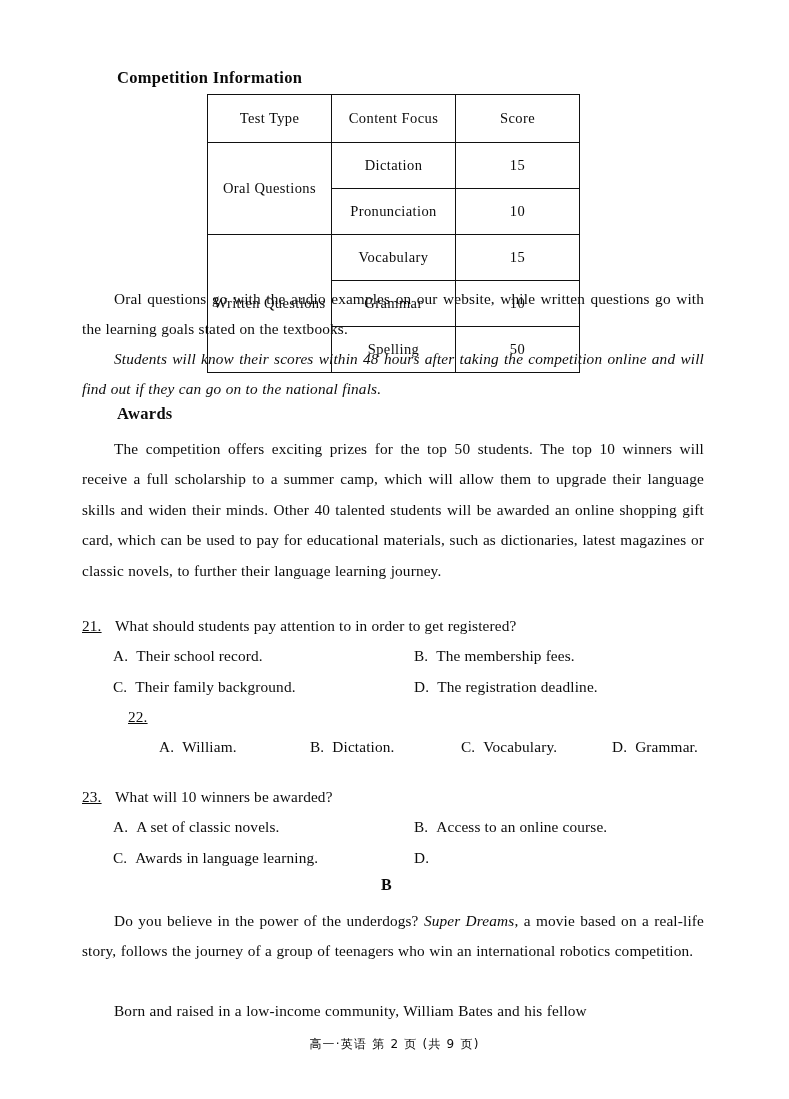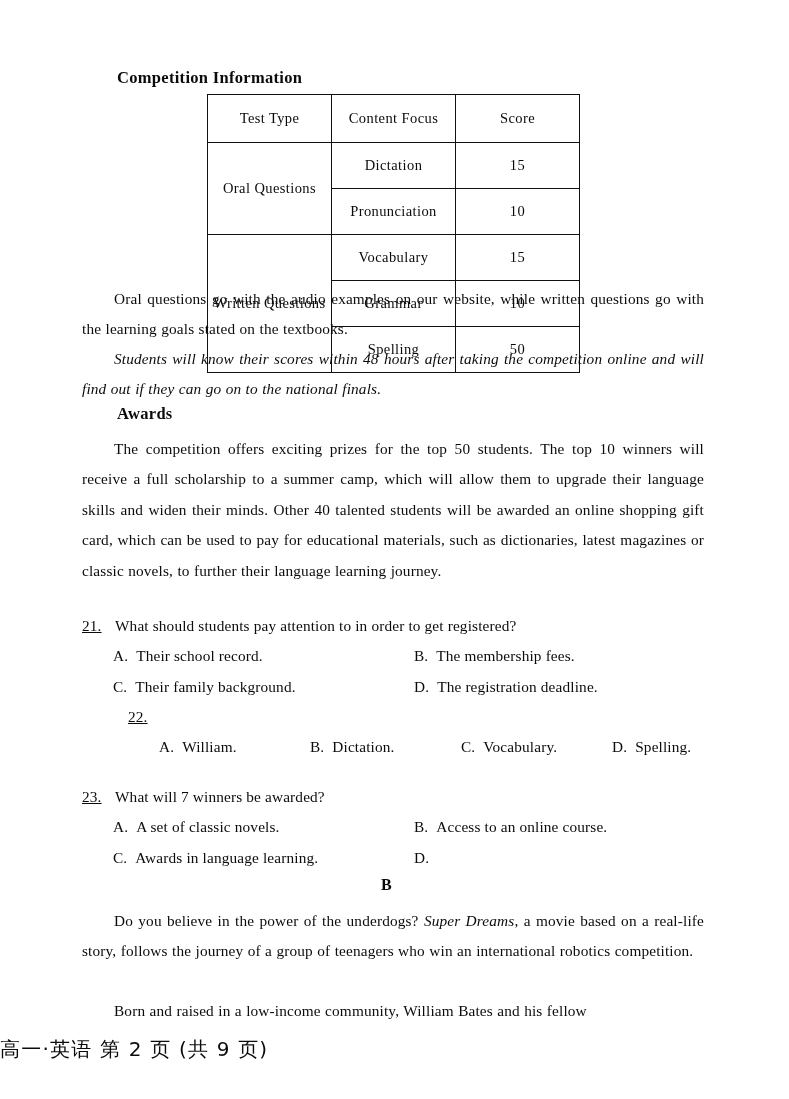--- a/index.html
+++ b/index.html
@@ -117,22 +117,22 @@
   #q21 { top: 617px; }
   #q22 { top: 708px; margin-left: 46px; }
   #q23 { top: 768px; margin-top: 20px; }
 
   
   .footer {
     position: absolute;
     left: 0;
     top: 1036px;
     width: 789px;
-    text-align: left;
-    font-size: 20px;
+    text-align: center;
+    font-size: 12px;
     font-family: "DejaVu Sans", "Liberation Sans", sans-serif;
     letter-spacing: 1.2px;
     white-space: nowrap;
   }
 </style>
 </head>
 <body>
 
 <div class="page">
 
@@ -224,29 +224,29 @@
       <span class="opt">
         <span class="opt-letter">B.</span>
         <span>Dictation.</span>
       </span>
       <span class="opt">
         <span class="opt-letter">C.</span>
         <span>Vocabulary.</span>
       </span>
       <span class="opt">
         <span class="opt-letter">D.</span>
-        <span>Spelling.</span>
+        <span>Grammar.</span>
       </span>
     </div>
   </div>
 
   <div class="question" id="q23">
     <div class="q-line">
       <span class="q-num">23.</span>
-      <span class="q-text">What will 7 winners be awarded?</span>
+      <span class="q-text">What will 10 winners be awarded?</span>
     </div>
     <div class="opt-row two">
       <span class="opt">
         <span class="opt-letter">A.</span>
         <span>A set of classic novels.</span>
       </span>
       <span class="opt">
         <span class="opt-letter">B.</span>
         <span>Access to an online course.</span>
       </span>

